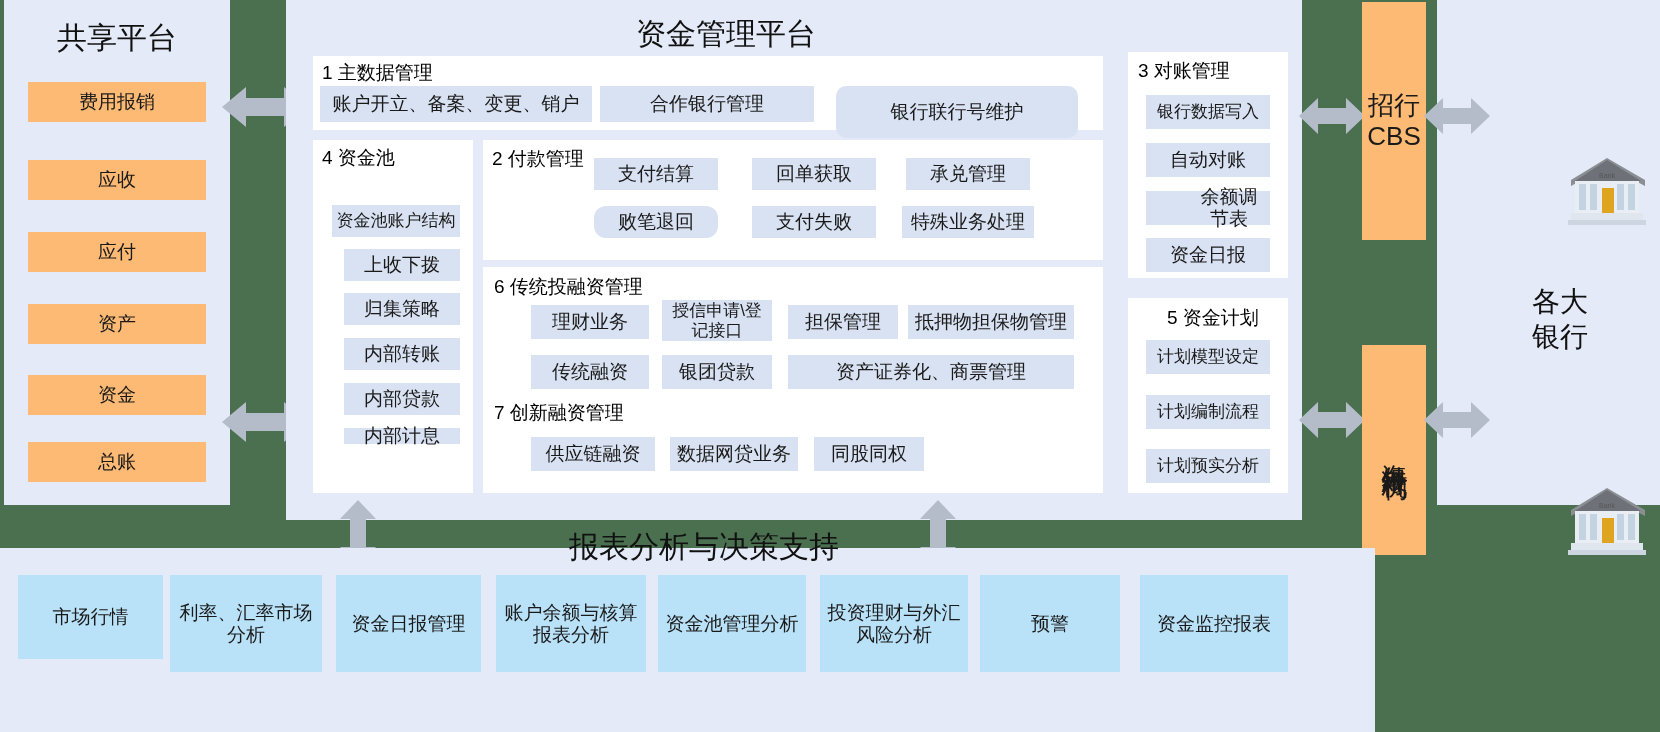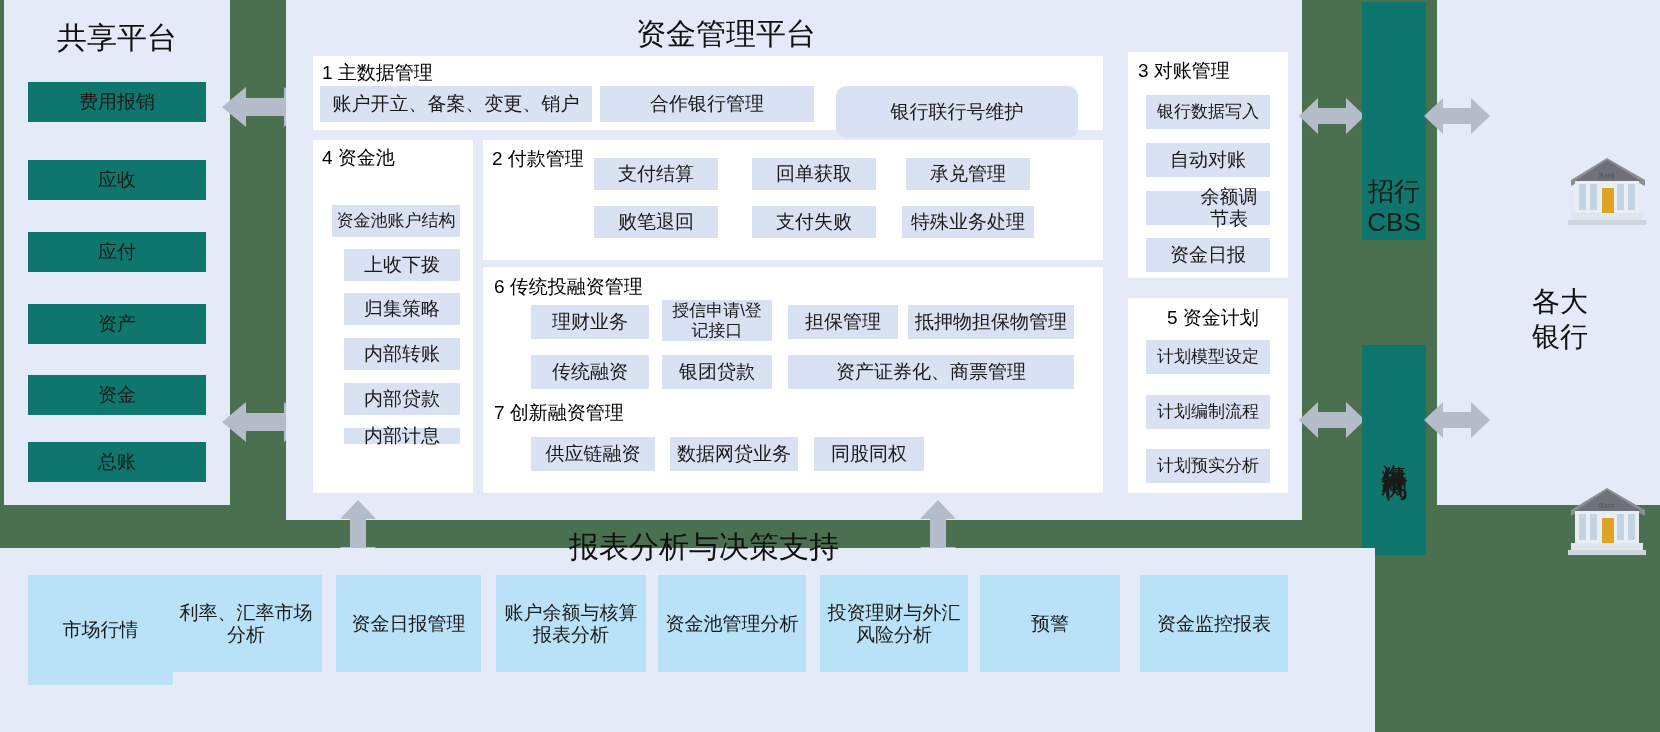--- a/index.html
+++ b/index.html
@@ -18,21 +18,21 @@
   .chip {
     position: absolute;
     background: #d9e2f2;
     color: #1a1a1a;
     display: flex; align-items: center; justify-content: center;
     text-align: center;
     font-size: 19px;
     line-height: 1.15;
     padding: 2px 4px;
   }
-  .chip.mid { background: #0f766e; }
+  .chip.mid { background: #fdba74; }
   .chip.light { background: #b9e2f8; }
 
   .sec-label {
     position: absolute;
     font-size: 19px;
     color: #000;
     white-space: nowrap;
   }
 
   .title {
@@ -99,21 +99,21 @@
   <div class="chip" style="left:344px; top:293px; width:116px; height:32px;">归集策略</div>
   <div class="chip" style="left:344px; top:338px; width:116px; height:32px;">内部转账</div>
   <div class="chip" style="left:344px; top:383px; width:116px; height:32px;">内部贷款</div>
   <div class="chip" style="left:344px; top:428px; width:116px; height:16px;">内部计息</div>
 
   <div class="whitebox" style="left:483px; top:140px; width:620px; height:120px;"></div>
   <div class="sec-label" style="left:492px; top:146px;">2 付款管理</div>
   <div class="chip" style="left:594px; top:158px; width:124px; height:32px;">支付结算</div>
   <div class="chip" style="left:752px; top:158px; width:124px; height:32px;">回单获取</div>
   <div class="chip" style="left:906px; top:158px; width:124px; height:32px;">承兑管理</div>
-  <div class="chip" style="left:594px; top:206px; width:124px; height:32px;">败笔退回</div>
+  <div class="chip" style="left:594px; top:206px; width:124px; height:32px;border-radius:12px;">败笔退回</div>
   <div class="chip" style="left:752px; top:206px; width:124px; height:32px;">支付失败</div>
   <div class="chip" style="left:902px; top:206px; width:132px; height:32px;">特殊业务处理</div>
 
   <div class="whitebox" style="left:483px; top:267px; width:620px; height:226px;"></div>
   <div class="sec-label" style="left:494px; top:274px;">6 传统投融资管理</div>
   <div class="chip" style="left:531px; top:305px; width:118px; height:34px;">理财业务</div>
   <div class="chip" style="left:662px; top:300px; width:110px; height:41px; font-size:17px;">授信申请\登记接口</div>
   <div class="chip" style="left:788px; top:305px; width:110px; height:34px;">担保管理</div>
   <div class="chip" style="left:908px; top:305px; width:166px; height:34px;">抵押物担保物管理</div>
   <div class="chip" style="left:531px; top:355px; width:118px; height:34px;">传统融资</div>
@@ -138,21 +138,21 @@
   <div class="chip" style="left:1146px; top:395px; width:124px; height:34px; font-size:17px;">计划编制流程</div>
   <div class="chip" style="left:1146px; top:449px; width:124px; height:34px; font-size:17px;">计划预实分析</div>
 
   <div class="panel" style="left:1437px; top:0px; width:223px; height:505px;"></div>
 
   <div class="arrow" style="left:1299px; top:96px; width:66px; height:40px;">
     <svg width="66" height="40" viewBox="0 0 66 40">
       <polygon points="0,20 19,2 19,12 47,12 47,2 66,20 47,38 47,28 19,28 19,38" fill="#b4bcc9"></polygon>
     </svg>
   </div>
-  <div class="chip mid" style="left:1362px; top:2px; width:64px; height:238px; font-size:26px; flex-direction:column; line-height:1.2;justify-content:flex-end;">
+  <div class="chip mid" style="left:1362px; top:2px; width:64px; height:238px; font-size:26px; flex-direction:column; line-height:1.2;">
     <span>招行</span>
     <span>CBS</span>
   </div>
   <div class="arrow" style="left:1424px; top:96px; width:66px; height:40px;">
     <svg width="66" height="40" viewBox="0 0 66 40">
       <polygon points="0,20 19,2 19,12 47,12 47,2 66,20 47,38 47,28 19,28 19,38" fill="#b4bcc9"></polygon>
     </svg>
   </div>
 
   <div class="bankicon" style="left:1565px; top:150px; width:84px; height:80px;">
@@ -213,21 +213,21 @@
   </div>
   <div class="arrow" style="left:918px; top:500px; width:40px; height:66px;">
     <svg width="40" height="66" viewBox="0 0 40 66">
       <polygon points="20,0 38,19 28,19 28,47 38,47 20,66 2,47 12,47 12,19 2,19" fill="#b4bcc9"></polygon>
     </svg>
   </div>
 
   <div class="panel" style="left:0px; top:548px; width:1375px; height:184px;"></div>
   <div class="title" style="left:384px; top:527px; width:640px; font-size:30px;">报表分析与决策支持</div>
 
-  <div class="chip light" style="left:28px; top:575px; width:145px; height:110px;font-family:Liberation Serif, serif;">市场行情</div>
+  <div class="chip light" style="left:18px; top:575px; width:145px; height:84px;font-family:Liberation Serif, serif;">市场行情</div>
   <div class="chip light" style="left:170px; top:575px; width:152px; height:97px;">利率、汇率市场分析</div>
   <div class="chip light" style="left:336px; top:575px; width:145px; height:97px;">资金日报管理</div>
   <div class="chip light" style="left:496px; top:575px; width:150px; height:97px;">账户余额与核算报表分析</div>
   <div class="chip light" style="left:658px; top:575px; width:148px; height:97px;">资金池管理分析</div>
   <div class="chip light" style="left:820px; top:575px; width:148px; height:97px;">投资理财与外汇风险分析</div>
   <div class="chip light" style="left:980px; top:575px; width:140px; height:97px;">预警</div>
   <div class="chip light" style="left:1140px; top:575px; width:148px; height:97px;">资金监控报表</div>
 
 </div>
 

